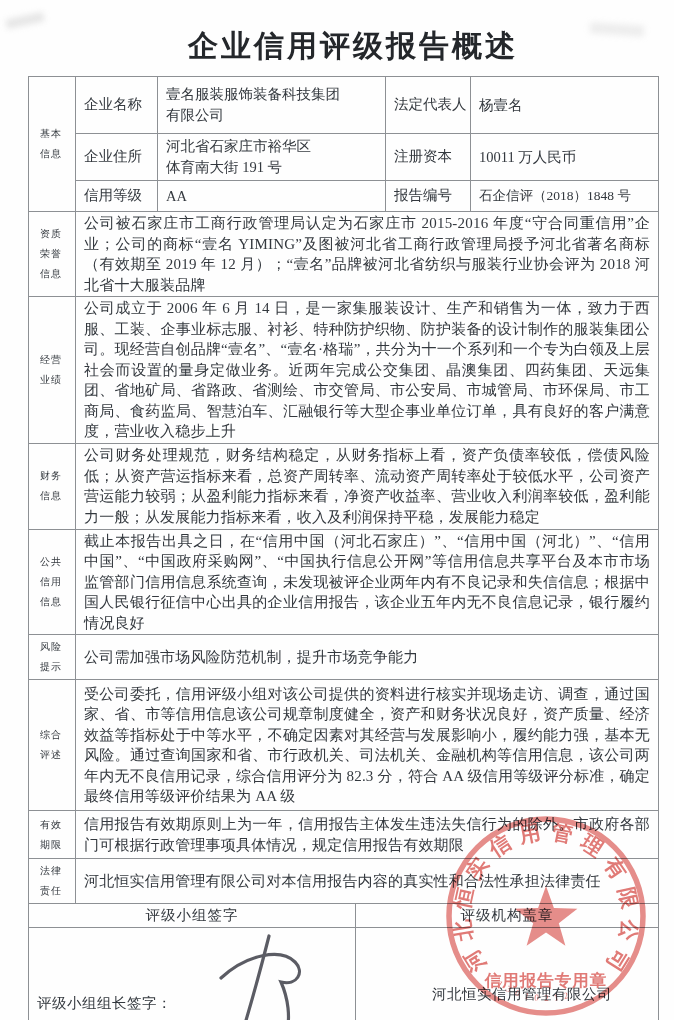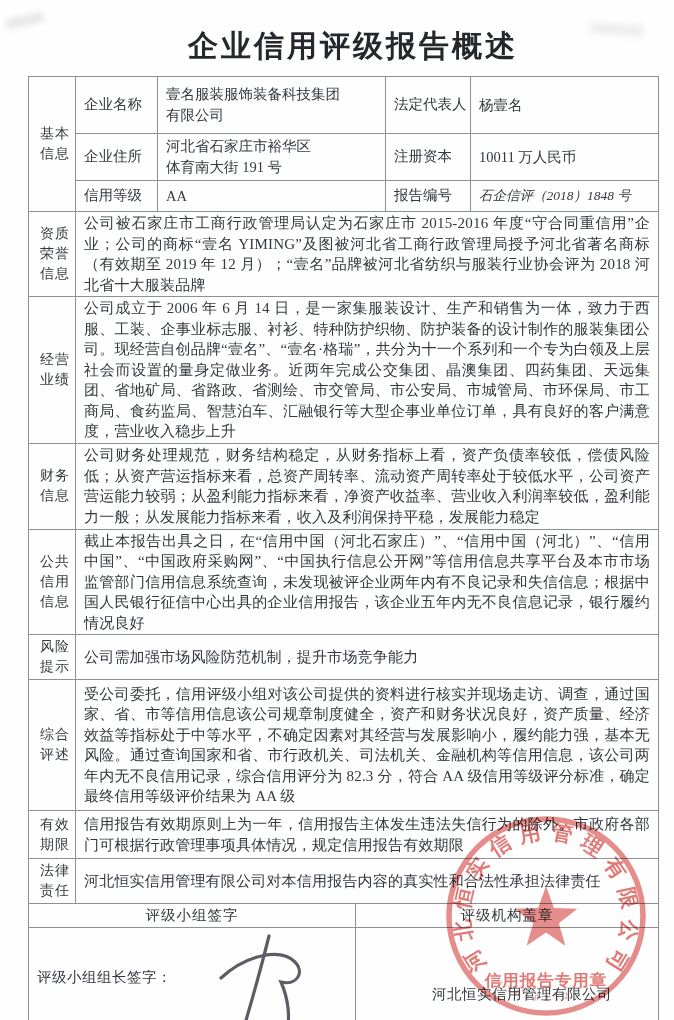--- a/index.html
+++ b/index.html
@@ -2,32 +2,32 @@
 <html><head>
 <meta charset="utf-8">
 <style>
   html,body{margin:0;padding:0;background:#fff;}
   .page{position:relative;width:674px;height:1020px;background:#fefefe;overflow:hidden;
         font-family:"Liberation Serif","DejaVu Serif",serif;color:#33383e;}
   .title{margin:26px 0 9px 0;text-align:center;font-size:30px;font-weight:bold;
          letter-spacing:3px;color:#24272b;padding-left:32px;}
   table{border-collapse:collapse;table-layout:fixed;margin-left:28px;width:630px;}
   td{border:1px solid #8d9094;overflow:hidden;}
-  .lab{text-align:right;font-size:14px;line-height:20px;padding:2px 5px;
+  .lab{text-align:left;font-size:10px;line-height:20px;padding:2px 11px;
        vertical-align:middle;letter-spacing:1px;}
   .slab{font-size:14.5px;padding:2px 2px 4px 8px;vertical-align:middle;}
   .val{font-size:14.5px;padding:2px 2px 2px 8px;vertical-align:middle;}
   .pre{white-space:pre-line;line-height:21px;}
-  .nowrap{white-space:nowrap;font-size:13.5px;font-style:italic;}
+  .nowrap{white-space:nowrap;font-size:13.5px;}
   .para{font-size:15px;line-height:20.5px;text-align:justify;padding:1px 8px;
         vertical-align:middle;letter-spacing:0.2px;}
   .sig{margin-top:-1px;}
   .sighead{text-align:center;font-size:14.5px;padding:2px;vertical-align:middle;letter-spacing:1px;}
   .sigcell{position:relative;vertical-align:top;font-size:14.5px;}
-  .leader-label{position:absolute;left:8px;top:40px;letter-spacing:0.5px;}
+  .leader-label{position:absolute;left:8px;top:66px;letter-spacing:0.5px;}
   .agency-name{position:absolute;left:76px;top:57px;letter-spacing:0.5px;}
   .hdate{position:absolute;font-size:17px;letter-spacing:2px;color:#3d4048;
          transform:rotate(-4deg) skewX(-8deg);white-space:nowrap;}
   .hdate-left{left:188px;top:94px;}
   .hdate-right{left:172px;top:96px;}
   .signature-svg{position:absolute;left:178px;top:4px;}
   .seal{position:absolute;left:436px;top:806px;width:220px;height:220px;
         opacity:0.78;mix-blend-mode:multiply;pointer-events:none;}
   .seal svg text{fill:currentColor;}
   .seal-company-arc text{font-size:21px;font-weight:bold;text-anchor:middle;}

